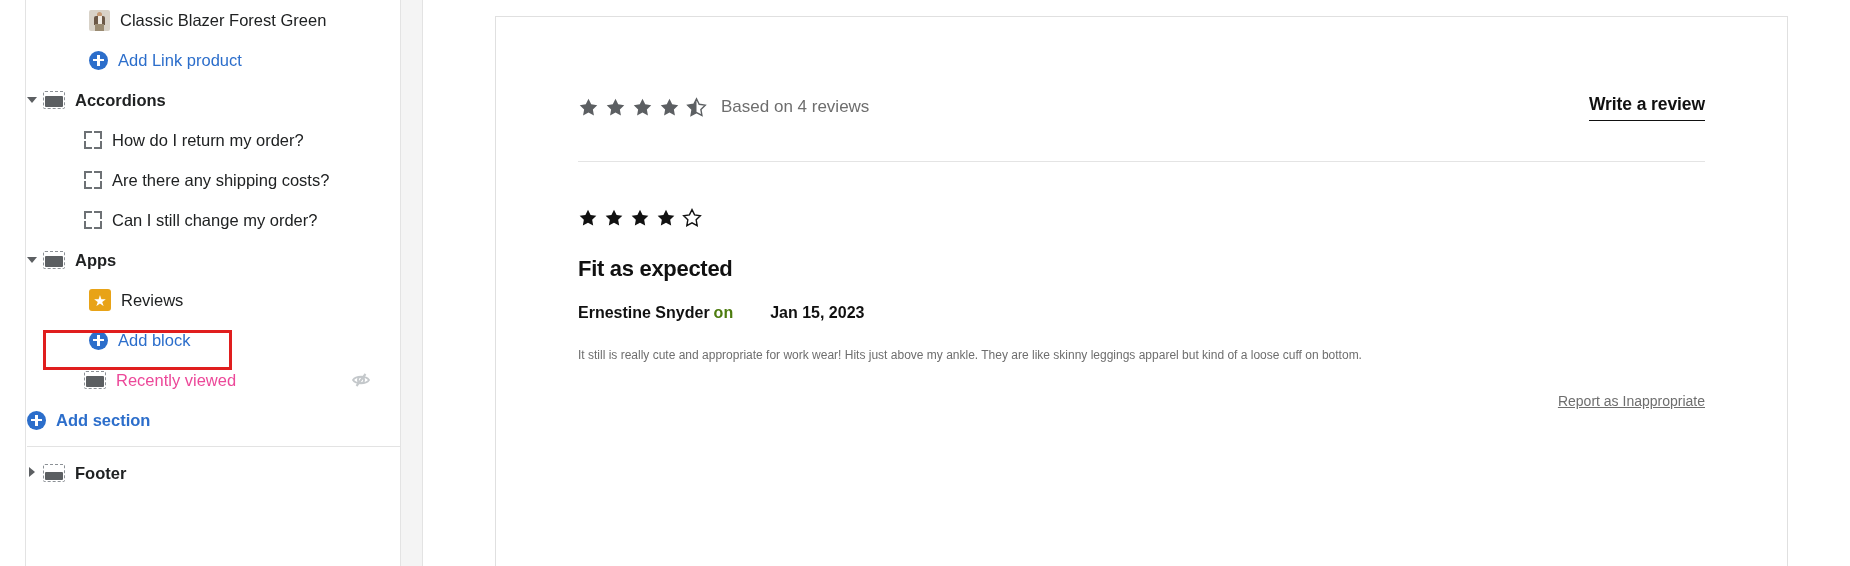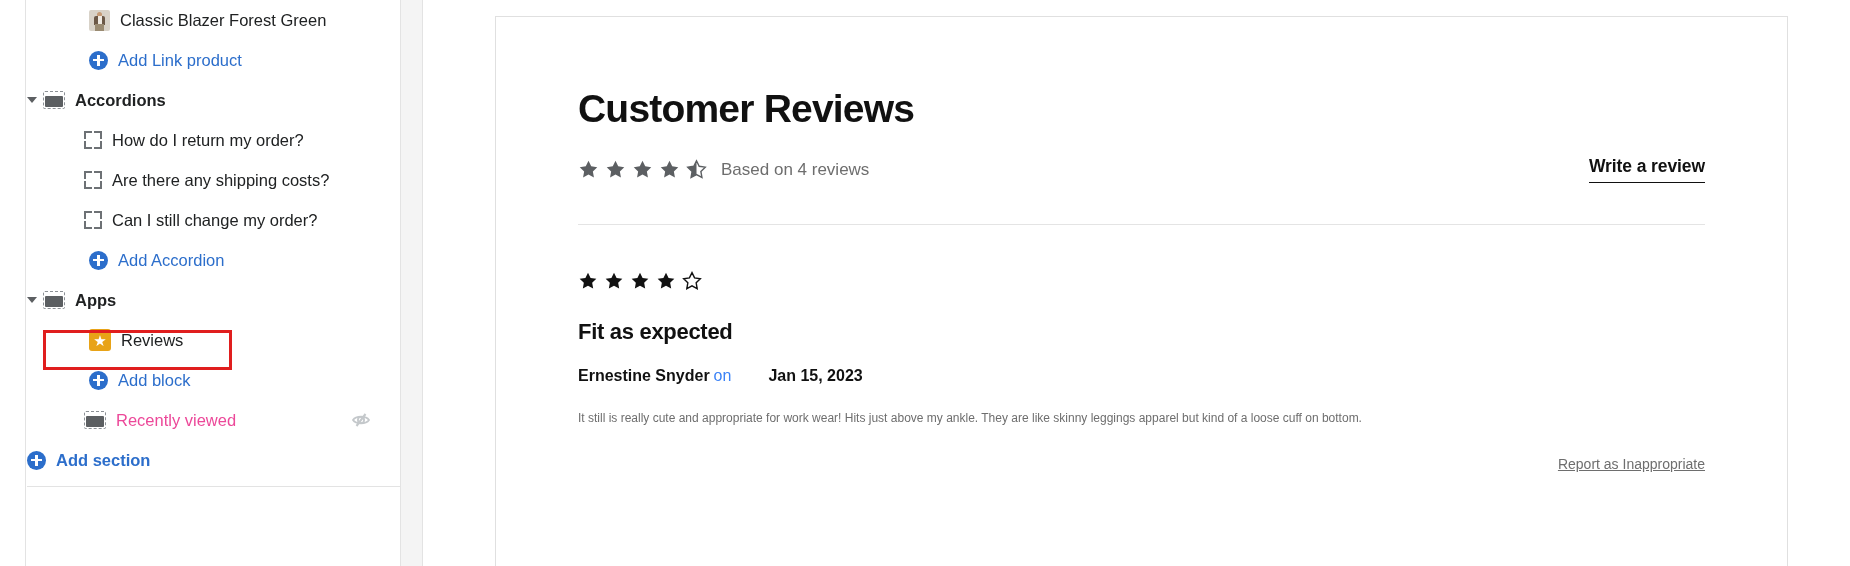--- a/index.html
+++ b/index.html
@@ -303,21 +303,21 @@
     color: #111111;
     letter-spacing: -0.3px;
     margin: 0 0 22px 0;
   }
   #review-byline {
     font-size: 16px;
     color: #111111;
     margin-bottom: 24px;
   }
   #review-byline .name { font-weight: 700; }
-  #review-byline .on { font-weight: 400; color: #3b82f6; margin: 0 4px; }
+  #review-byline .on { font-weight: 700; color: #4d7c0f; margin: 0 4px; }
   #review-byline .date { font-weight: 700; margin-left: 33px; }
   #review-body {
     font-size: 12px;
     line-height: 1.62;
     color: #6e6e6e;
     max-width: 1135px;
     margin: 10px 0 28px 0;
   }
   #report-row {
     display: flex;
@@ -381,24 +381,20 @@
     <div class="row indent-2">
       <span class="icon-block">
           <i></i>
           <i></i>
           <i></i>
           <i></i>
         </span>
       <span class="row-label">Can I still change my order?</span>
     </div>
 
-    <div class="row indent-3">
-      <span class="icon-plus"></span>
-      <span class="row-label link">Add Accordion</span>
-    </div>
 
     <div class="row indent-1">
       <span class="caret down"></span>
       <span class="icon-section"></span>
       <span class="row-label bold">Apps</span>
     </div>
 
     <div class="row indent-3">
       <span class="icon-app-star">★</span>
       <span class="row-label">Reviews</span>
@@ -421,33 +417,37 @@
       </span>
     </div>
 
     <div class="row indent-1">
       <span class="icon-plus"></span>
       <span class="row-label link bold">Add section</span>
     </div>
 
     <div class="sidebar-divider"></div>
 
+    <div class="row indent-1" style="margin-top:6px">
+      <span class="caret right"></span>
+      <span class="icon-section footer"></span>
+      <span class="row-label bold">Footer</span>
+    </div>
 
   </div>
 
   <div id="highlight-box"></div>
 </div>
 
 <div id="gutter"></div>
 
 <div id="preview">
   <div id="review-card">
     <div id="card-inner">
 
-      <h1 id="reviews-title">Customer Reviews</h1>
 
       <div id="summary-row">
         <div id="summary-left">
           <span class="star-row">
             <svg width="21" height="21" viewBox="0 0 24 24">
                 <path d="M12 2l3.1 6.3 6.9 1-5 4.9 1.2 6.9L12 17.8 5.8 21.1 7 14.2 2 9.3l6.9-1z" fill="#5c5f62"></path>
               </svg>
             <svg width="21" height="21" viewBox="0 0 24 24">
                 <path d="M12 2l3.1 6.3 6.9 1-5 4.9 1.2 6.9L12 17.8 5.8 21.1 7 14.2 2 9.3l6.9-1z" fill="#5c5f62"></path>
               </svg>

